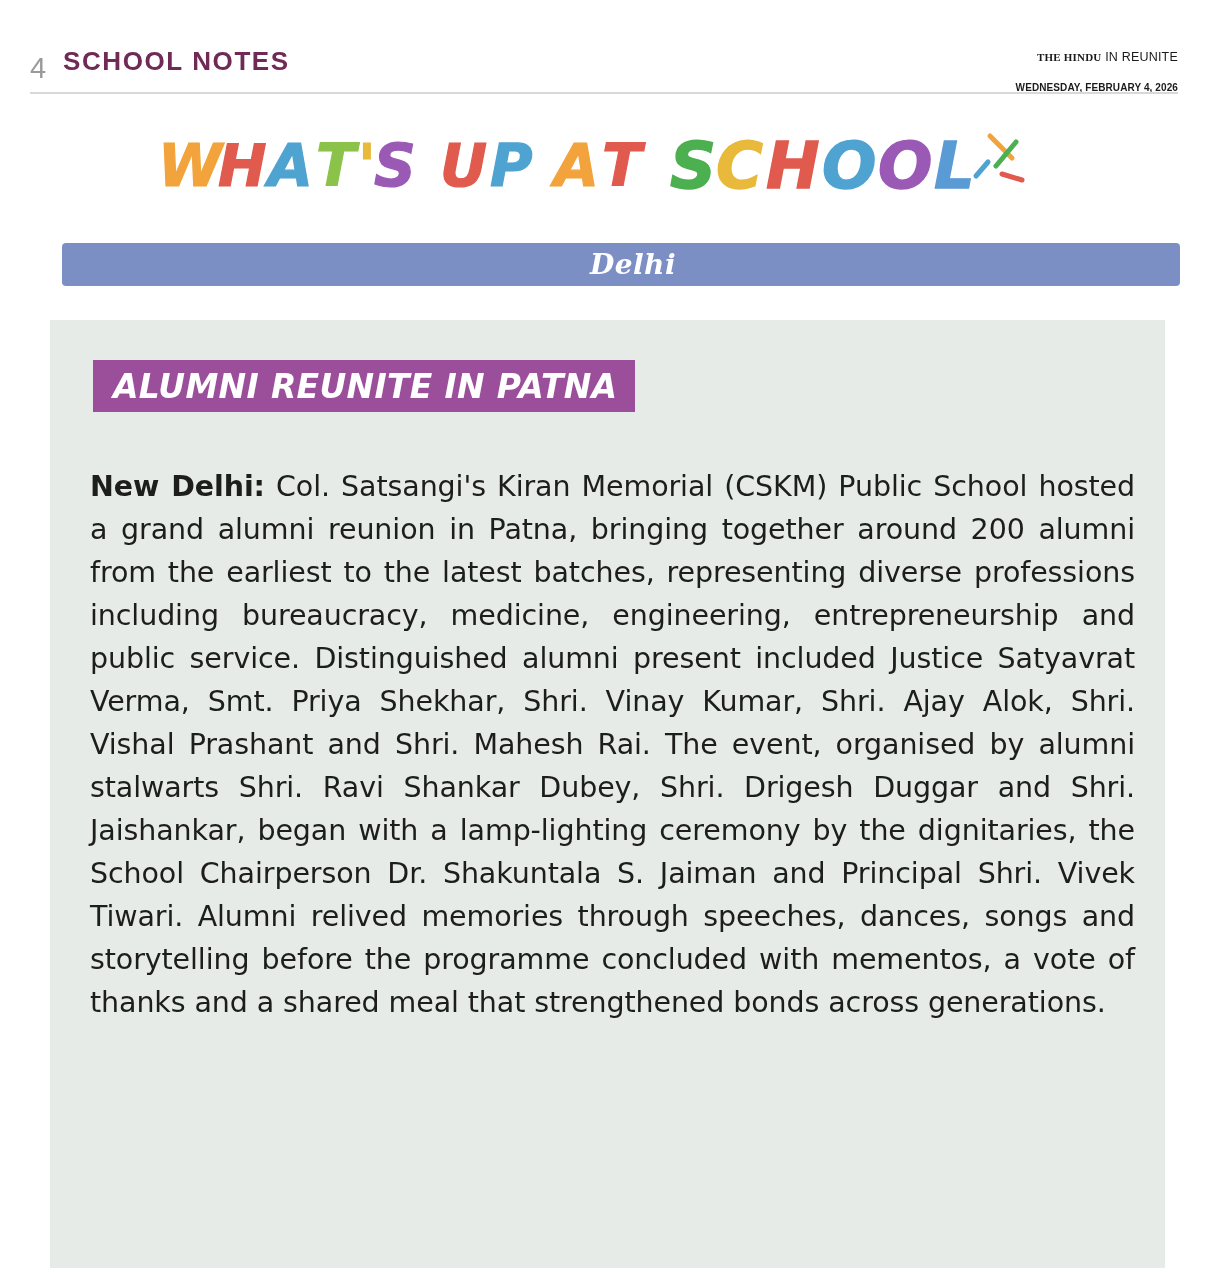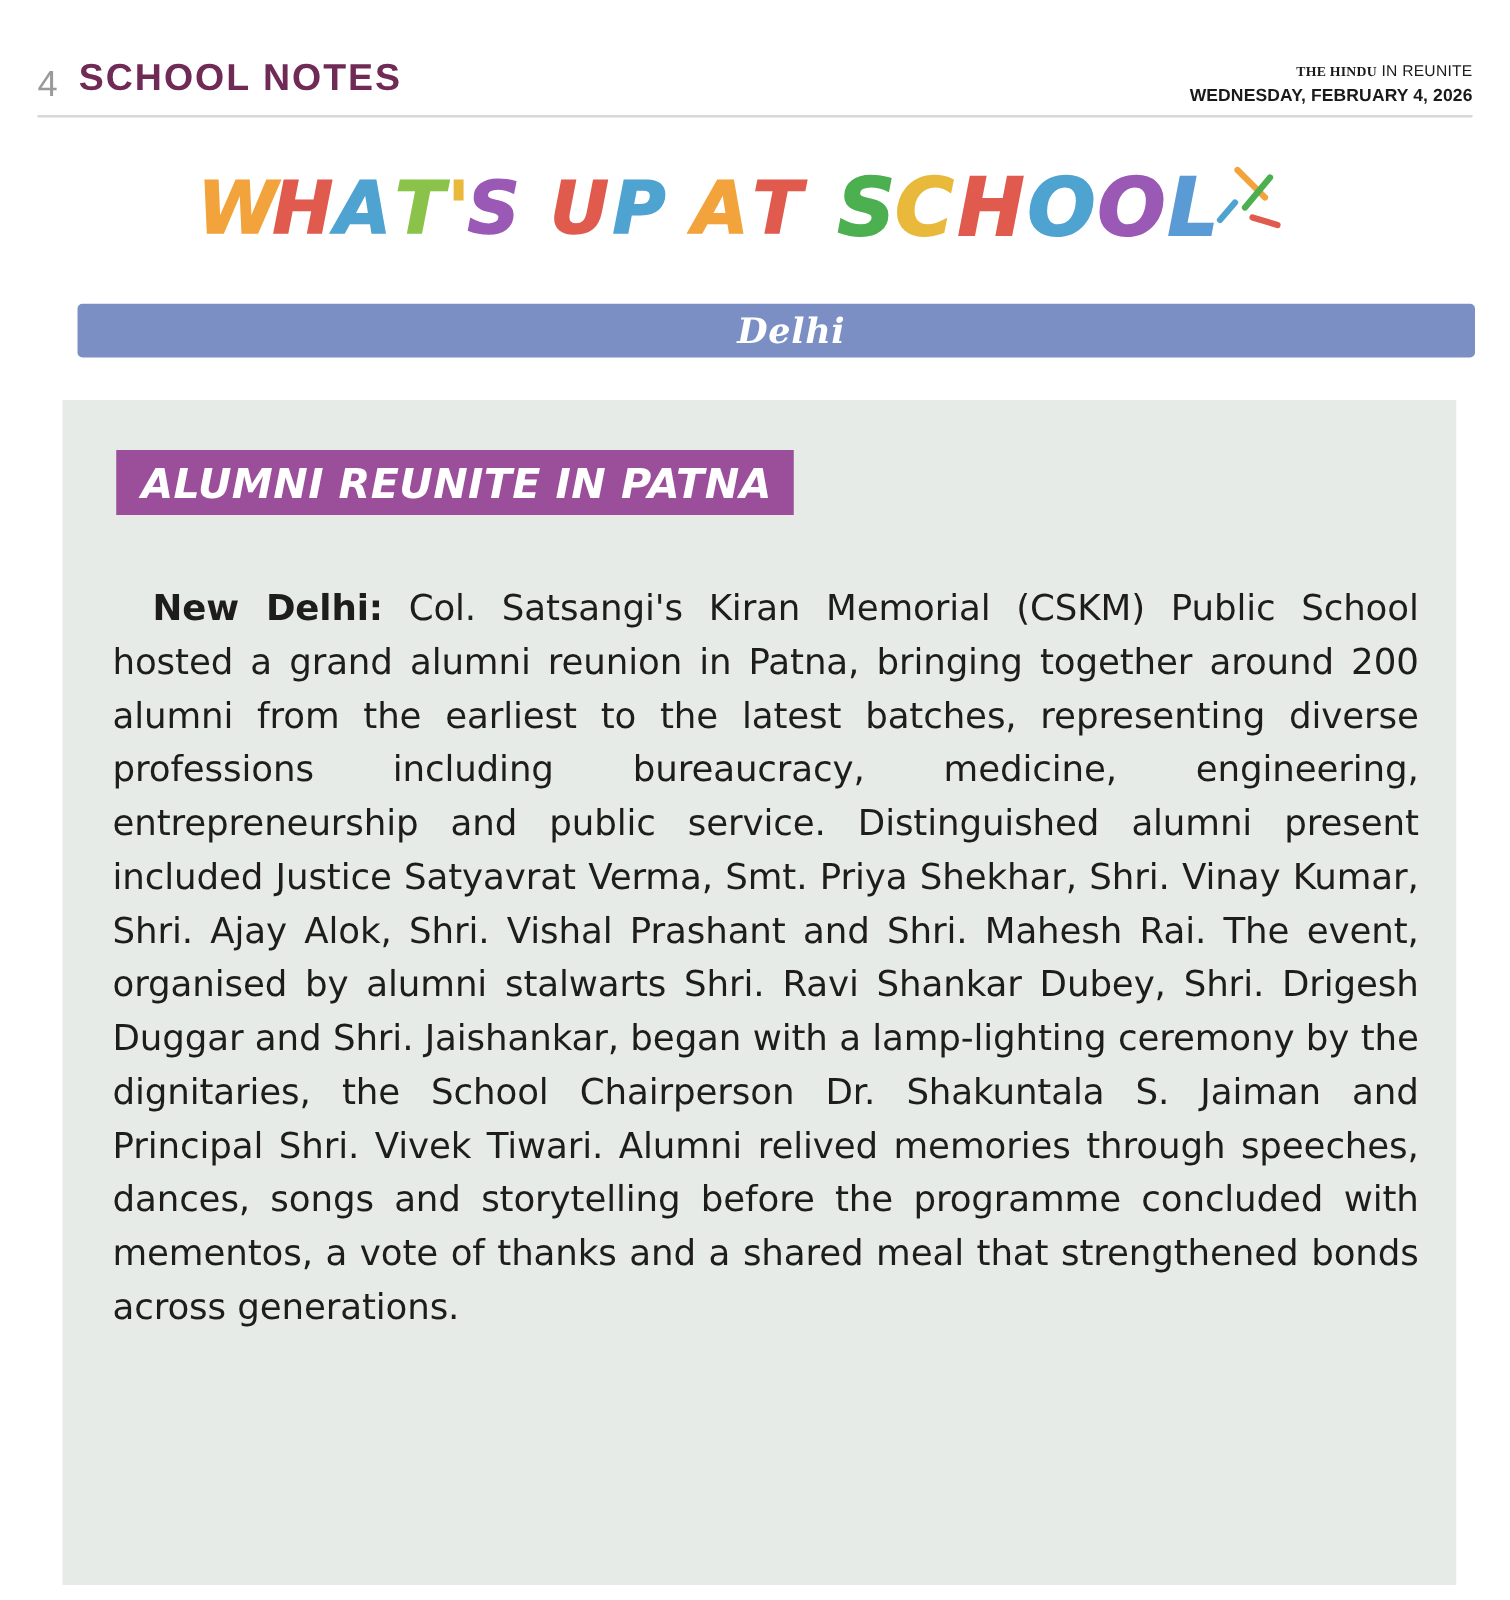--- a/index.html
+++ b/index.html
@@ -35,21 +35,21 @@
     top: 8px;
     font-size: 29px;
     color: #9a9a9a;
     font-weight: 400;
     letter-spacing: 0.5px;
   }
   .section-title {
     position: absolute;
     left: 33px;
     top: 2px;
-    font-size: 30px;
+    font-size: 26px;
     letter-spacing: 1.6px;
     color: #6f2a55;
     font-weight: 700;
   }
   .masthead-right {
     position: absolute;
     right: 0;
     top: 6px;
     text-align: right;
     line-height: 1.25;
@@ -59,25 +59,25 @@
     letter-spacing: 0.2px;
     color: #1a1a1a;
   }
   .paper-name .bold-serif {
     font-family: "Liberation Serif", serif;
     font-weight: 700;
     font-size: 11px;
     letter-spacing: 0.2px;
   }
   .issue-date {
-    font-size: 14px;
+    font-size: 10px;
     font-weight: 700;
     color: #1a1a1a;
     letter-spacing: 0.1px;
-    margin-top: 2px;
+    margin-top: 16px;
   }
   .masthead-rule {
     position: absolute;
     left: 30px;
     top: 92px;
     width: 1148px;
     height: 2px;
     background: #d8d8d8;
   }
 
@@ -150,21 +150,20 @@
     font-family: "DejaVu Sans", sans-serif;
     font-size: 28.5px;
     line-height: 43px;
     color: #1d1d1b;
     text-align: justify;
     text-justify: inter-word;
     letter-spacing: -0.1px;
   }
   .dateline {
     font-weight: 700;
-    margin-left: 32px;
   }
 </style>
 </head>
 <body>
 
 <div class="page">
 
   <div class="masthead">
     <div class="folio-number">4</div>
     <div class="section-title">SCHOOL NOTES</div>

